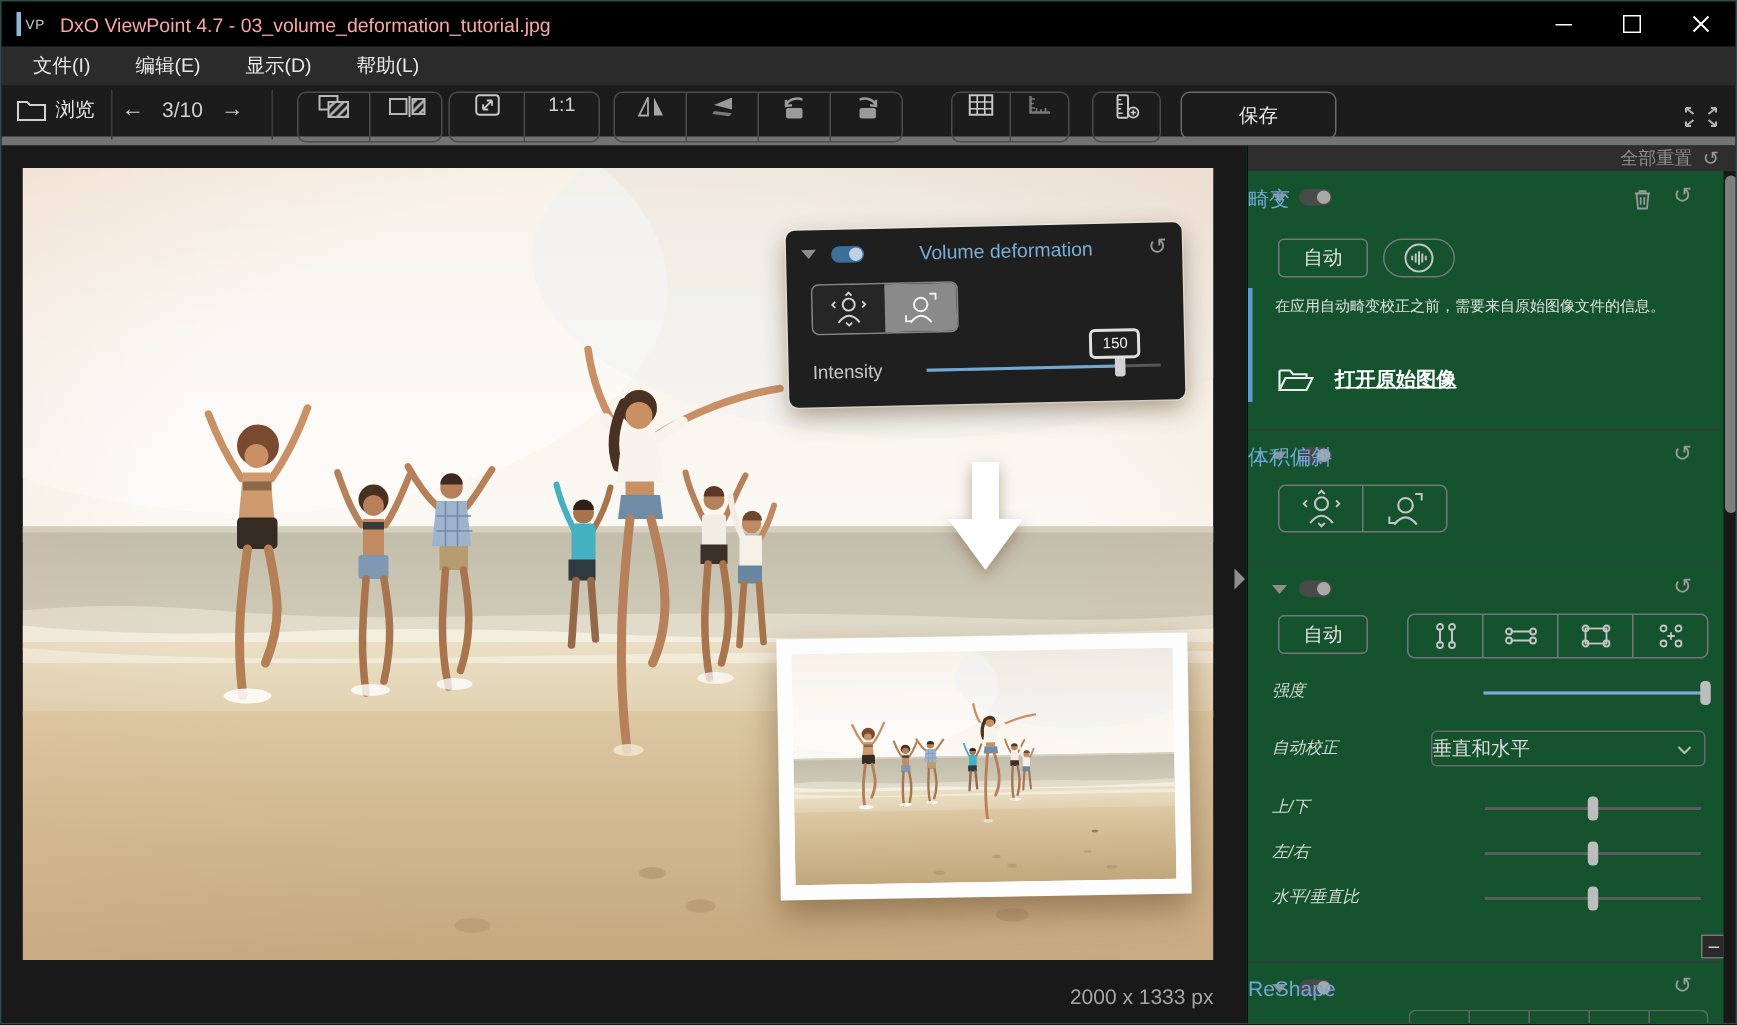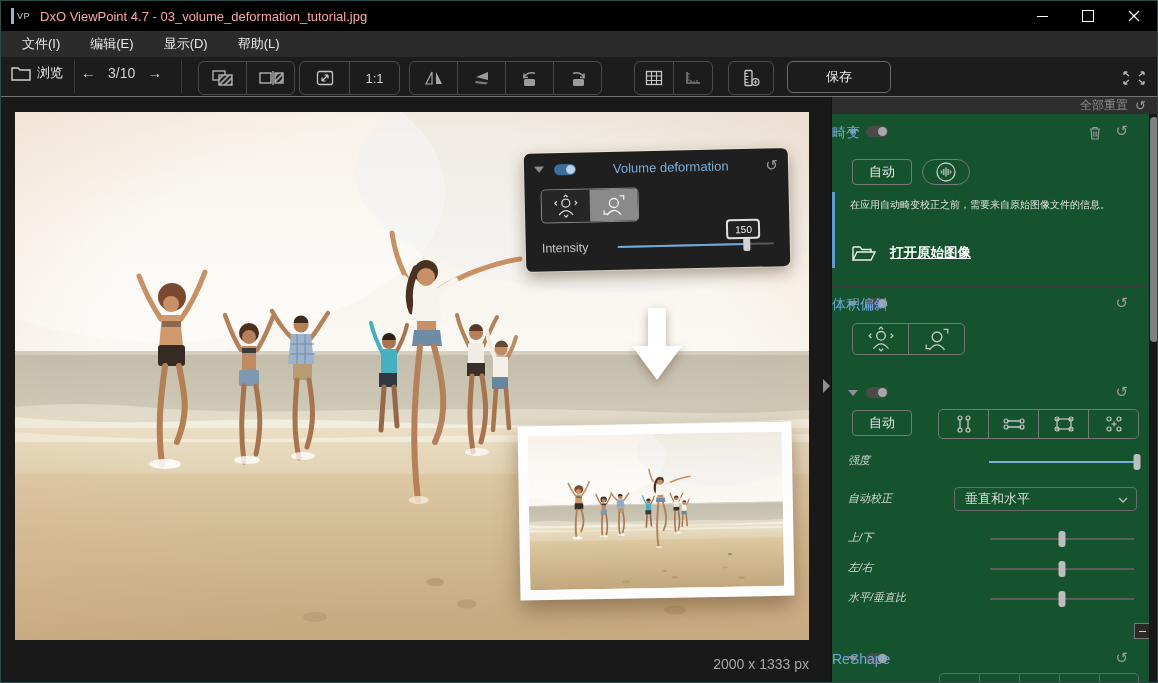--- a/index.html
+++ b/index.html
@@ -14,24 +14,24 @@
   #vp-txt{font-size:9px;color:#cfcfcf;letter-spacing:.5px;}
   #win-title{color:#fca5a5;font-size:13px;margin-left:10px;}
   #win-controls{margin-left:auto;display:flex;height:30px;}
   .wbtn{width:46px;height:30px;display:flex;align-items:center;justify-content:center;}
   #min-glyph{width:11px;height:1px;background:#fff;}
   #max-glyph{width:10px;height:10px;border:1px solid #fff;}
   
   #menubar{left:0;top:30px;width:100%;height:26px;background:#2b2b2b;display:flex;align-items:center;padding-left:6px;box-sizing:border-box;}
   .menu-item{color:#e8e8e8;font-size:13px;padding:0 15px;height:26px;display:flex;align-items:center;}
   
-  #toolbar{left:0;top:56px;width:100%;height:40px;background:#1c1c1c;border-bottom:1px solid #737373;box-sizing:border-box;}
+  #toolbar{left:0;top:56px;width:100%;height:40px;background:#1c1c1c;border-bottom:6px solid #737373;box-sizing:border-box;}
   .tsep{position:absolute;top:3px;width:1px;height:33px;background:#3a3a3a;}
   .tgroup{position:absolute;top:4px;display:flex;border:1px solid #4b4b4b;border-radius:6px;overflow:hidden;height:32px;}
-  .tcell{width:47px;height:32px;display:flex;align-items:center;justify-content:center;border-left:1px solid #4b4b4b;}
+  .tcell{width:47px;height:32px;display:flex;justify-content:center;border-left:1px solid #4b4b4b;}
   .tcell:first-child{border-left:none;}
   .tlabel{color:#cfcfcf;font-size:13px;}
   #browse-btn{left:10px;top:7px;display:flex;align-items:center;gap:6px;color:#e8e8e8;font-size:13px;}
   #nav{left:80px;top:7px;display:flex;align-items:center;gap:12px;color:#cfcfcf;font-size:14px;}
   .navarrow{font-size:15px;color:#cfcfcf;}
   #save-btn{position:absolute;left:786px;top:4px;width:104px;height:32px;border:1px solid #6a6a6a;border-radius:6px;
             display:flex;align-items:center;justify-content:center;color:#e8e8e8;font-size:13px;box-sizing:border-box;}
   #fullscreen-btn{left:1120px;top:8px;}
   
   #canvas{left:0;top:96px;width:830px;height:587px;background:#191919;}
@@ -85,21 +85,21 @@
   #info-block{left:0;top:95px;width:316px;}
   #info-bar{position:absolute;left:0;top:0;width:3px;height:76px;background:#5b9dd2;}
   #info-text{position:absolute;left:18px;top:2px;width:292px;color:#e2e2e2;font-size:10px;line-height:21px;}
   #open-orig{position:absolute;left:20px;top:52px;display:flex;align-items:center;gap:14px;}
   #open-orig-label{color:#fff;font-size:13.5px;font-weight:bold;text-decoration:underline;}
   .row-label{position:absolute;left:16px;color:#d8d8d8;font-size:11px;font-style:italic;}
   .slider{position:absolute;height:2px;background:#5c5c5c;}
   .slider .fill{position:absolute;left:0;top:0;height:2px;background:#78aede;}
   .handle{position:absolute;top:-7px;width:7px;height:16px;background:#bdbdbd;border-radius:3px;transform:translateX(-50%);}
   #autocorrect-select{position:absolute;left:122px;width:183px;height:24px;border:1px solid #6a6a6a;border-radius:4px;
-      display:flex;align-items:center;color:#ddd;font-size:13px;padding-left:10px;box-sizing:border-box;}
+      display:flex;align-items:center;color:#ddd;font-size:13px;box-sizing:border-box;}
   #autocorrect-select svg{position:absolute;right:8px;top:9px;}
   #minus-box{position:absolute;left:302px;width:14px;height:14px;border:1px solid #777;background:#2a2a2a;display:flex;align-items:center;justify-content:center;}
   #minus-glyph{width:7px;height:1px;background:#ccc;}
   #scrolltrack{position:absolute;left:317px;top:17px;width:10px;height:570px;background:#181818;}
   #scrollthumb{position:absolute;left:1px;top:3px;width:8px;height:225px;background:#7f7f7f;border-radius:4px;}
   .reshape-cell{height:18px;border-left:1px solid #666;}
   .reshape-cell:first-child{border-left:none;}
   #reshape-group{position:absolute;left:107px;top:576px;width:198px;height:14px;display:flex;border:1px solid #666;border-radius:5px 5px 0 0;border-bottom:none;overflow:hidden;}
   svg{display:block;}
 </style>

